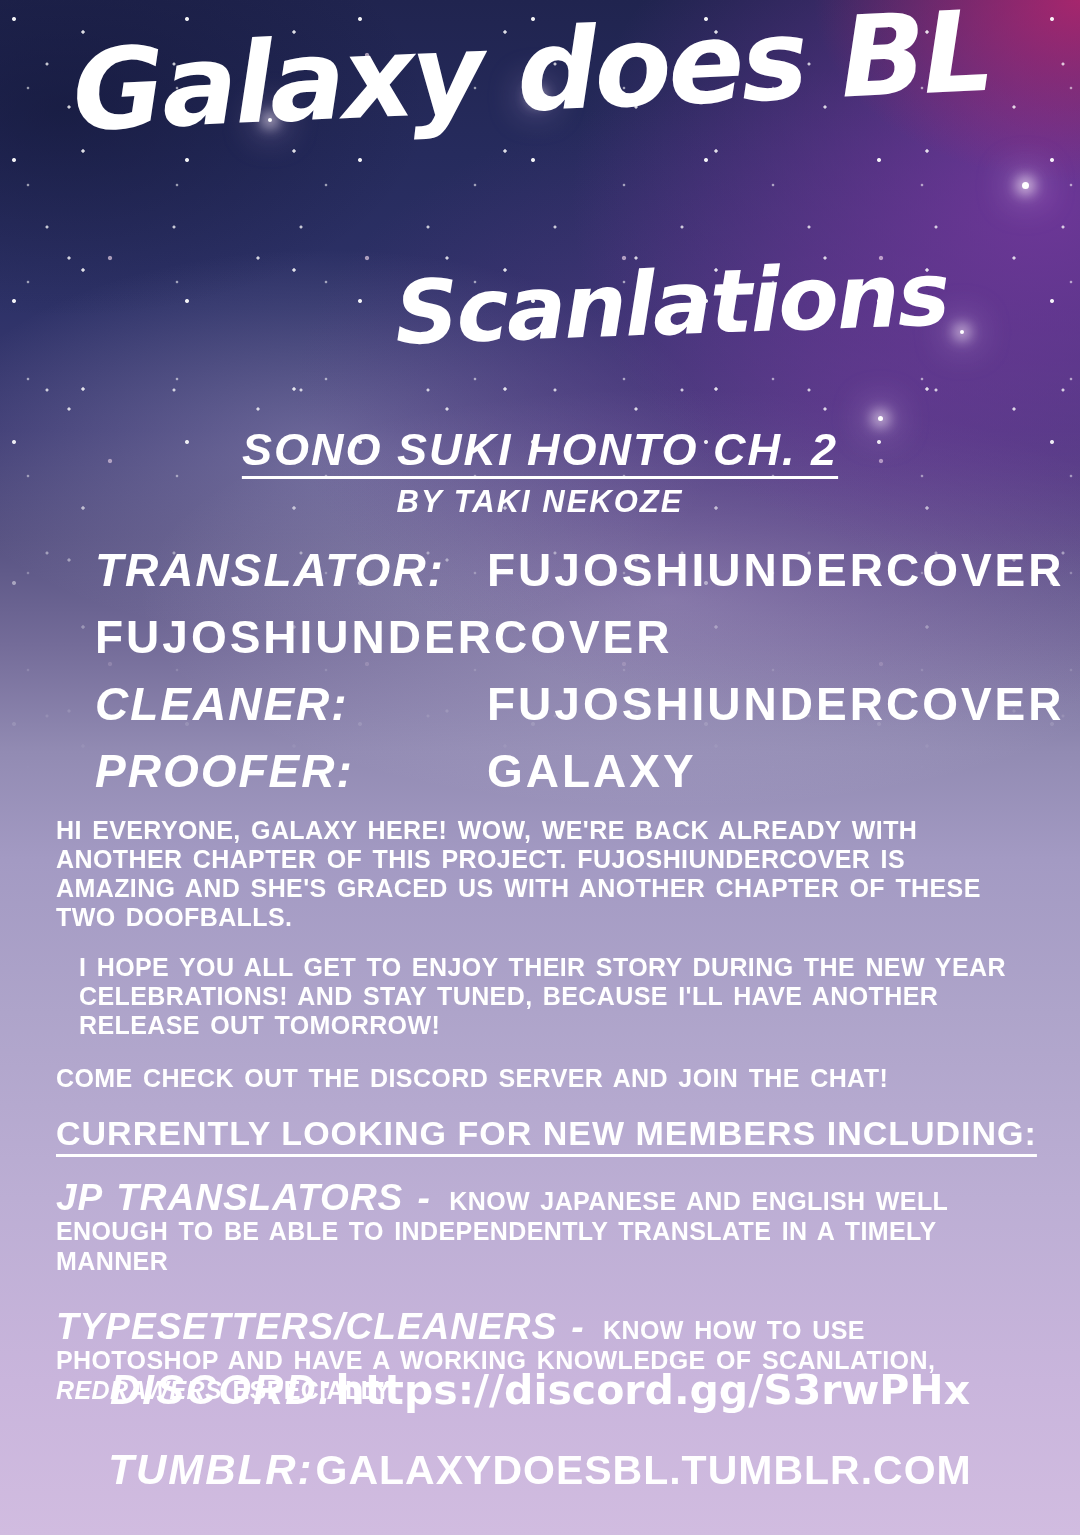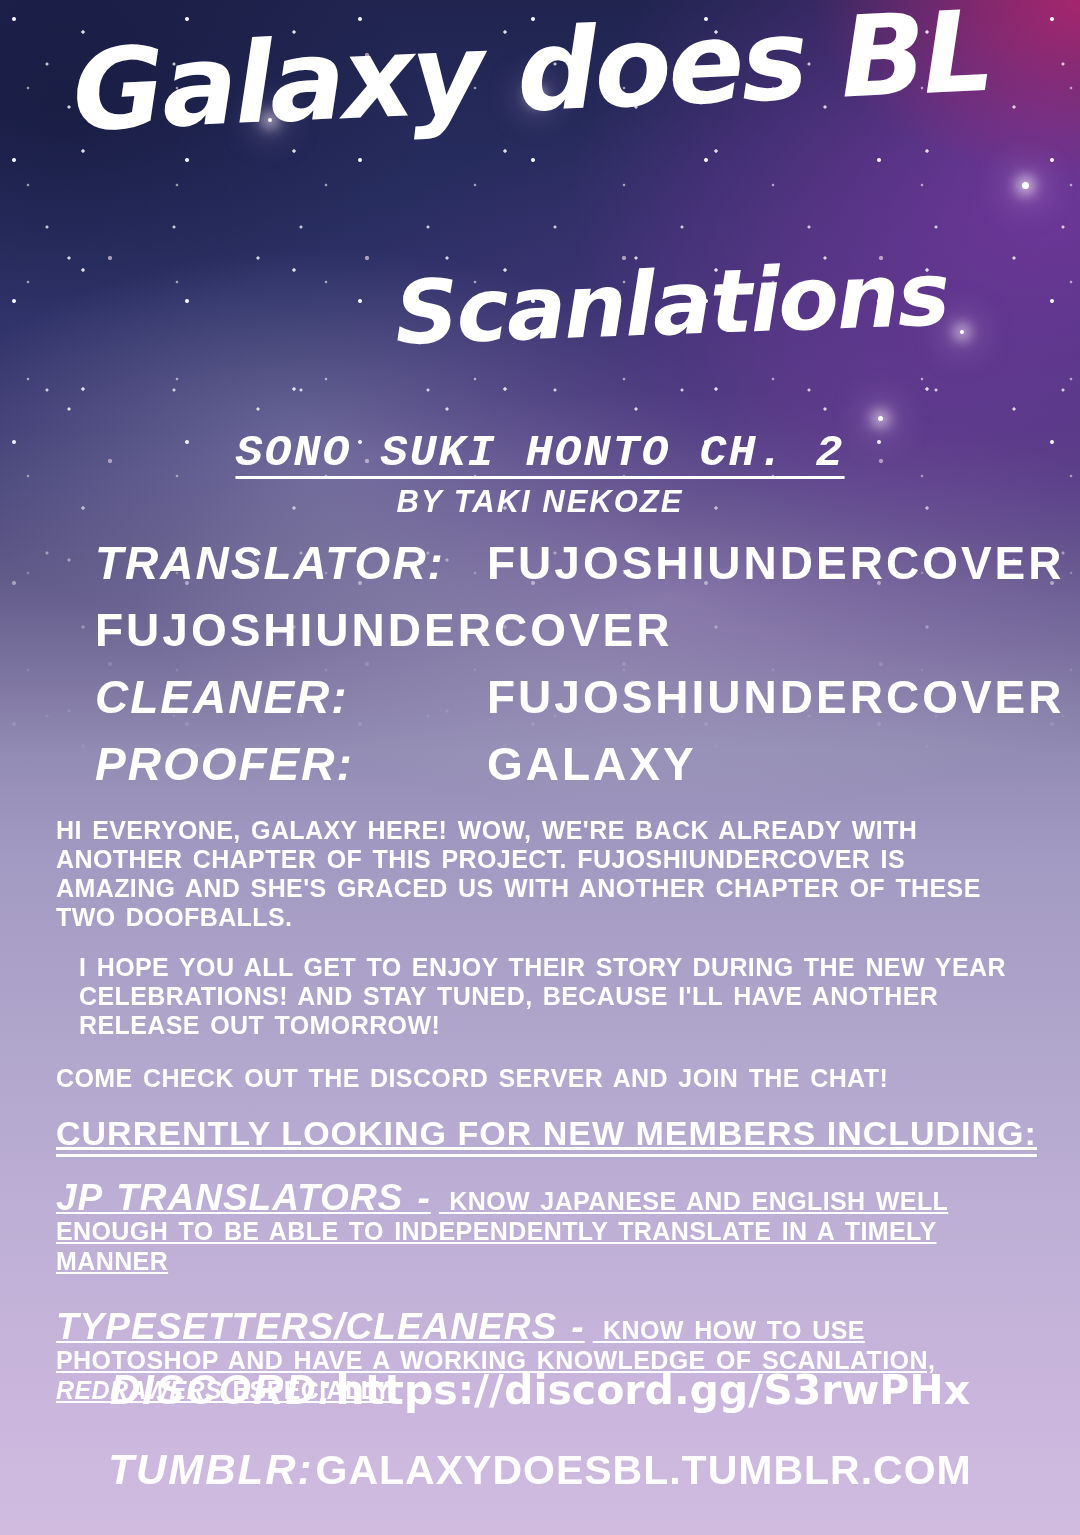--- a/index.html
+++ b/index.html
@@ -81,49 +81,48 @@
   .chapter-title {
     position: absolute; left: 0; top: 424px; width: 100%;
     text-align: center;
     font-style: italic; font-weight: bold;
     font-size: 45px; letter-spacing: 2px;
   }
   .chapter-title .u {
     text-decoration-line: underline;
     text-decoration-thickness: 3px;
     text-underline-offset: 11px;
-    font-family: Liberation Mono, monospace;
   }
   .chapter-byline {
     position: absolute; left: 0; top: 484px; width: 100%;
     text-align: center;
     font-style: italic; font-weight: bold;
     font-size: 31px; letter-spacing: 2px;
   }
   .credits {
     position: absolute; left: 95px; top: 536px; right: 30px;
   }
-  .credit-row { display: flex; height: 67px; }
+  .credit-row { display: flex; height: 67px; align-items: center; }
   .credit-role {
     flex: 0 0 392px;
     font-style: italic; font-weight: bold;
     font-size: 46px; letter-spacing: 2px; white-space: nowrap;
   }
   .credit-name {
     font-weight: bold;
     font-size: 46px; letter-spacing: 3px; white-space: nowrap;
   }
   .notes {
     position: absolute; left: 56px; top: 816px; right: 56px;
     font-weight: bold; font-size: 25px; line-height: 29px;
     letter-spacing: 0.4px; word-spacing: 3px;
   }
   .notes p { margin: 0 0 21px 0; }
   .notes p:nth-child(2) { margin-bottom: 24px; margin-left: 23px; }
-  .recruit { position: absolute; left: 56px; top: 1114px; right: 44px; text-decoration: underline; }
+  .recruit { position: absolute; left: 56px; top: 1114px; right: 44px; }
   .recruit-heading {
     font-weight: bold; font-size: 34px; letter-spacing: 1px; white-space: nowrap;
     text-decoration-line: underline;
     text-decoration-thickness: 3px;
     text-underline-offset: 9px;
     margin-bottom: 30px;
   }
   .position {
     margin: 0 0 36px 0;
     font-weight: bold; font-size: 25px; line-height: 30px;

